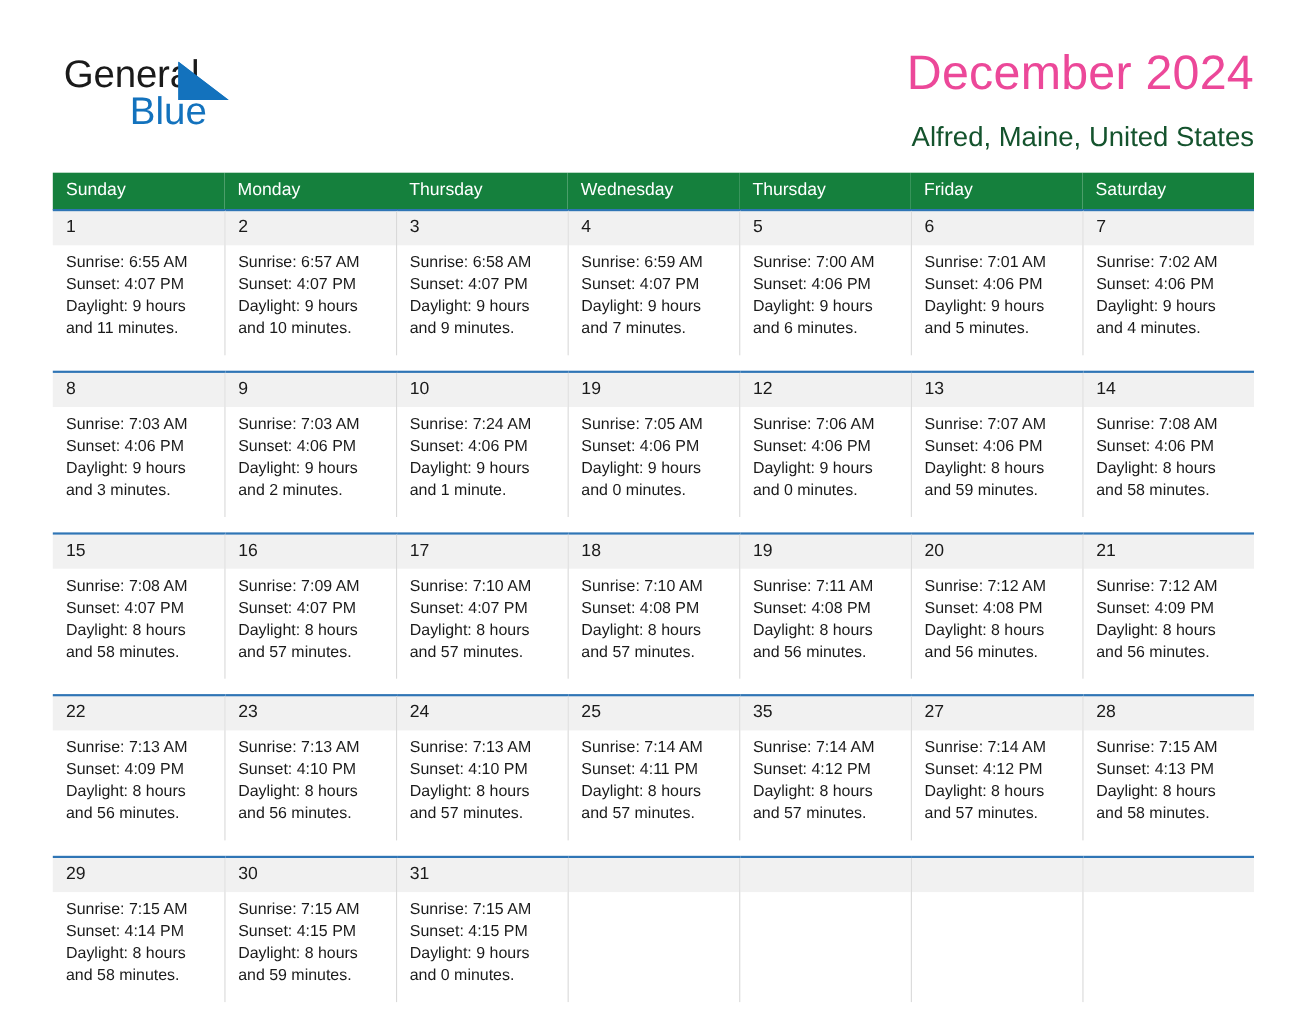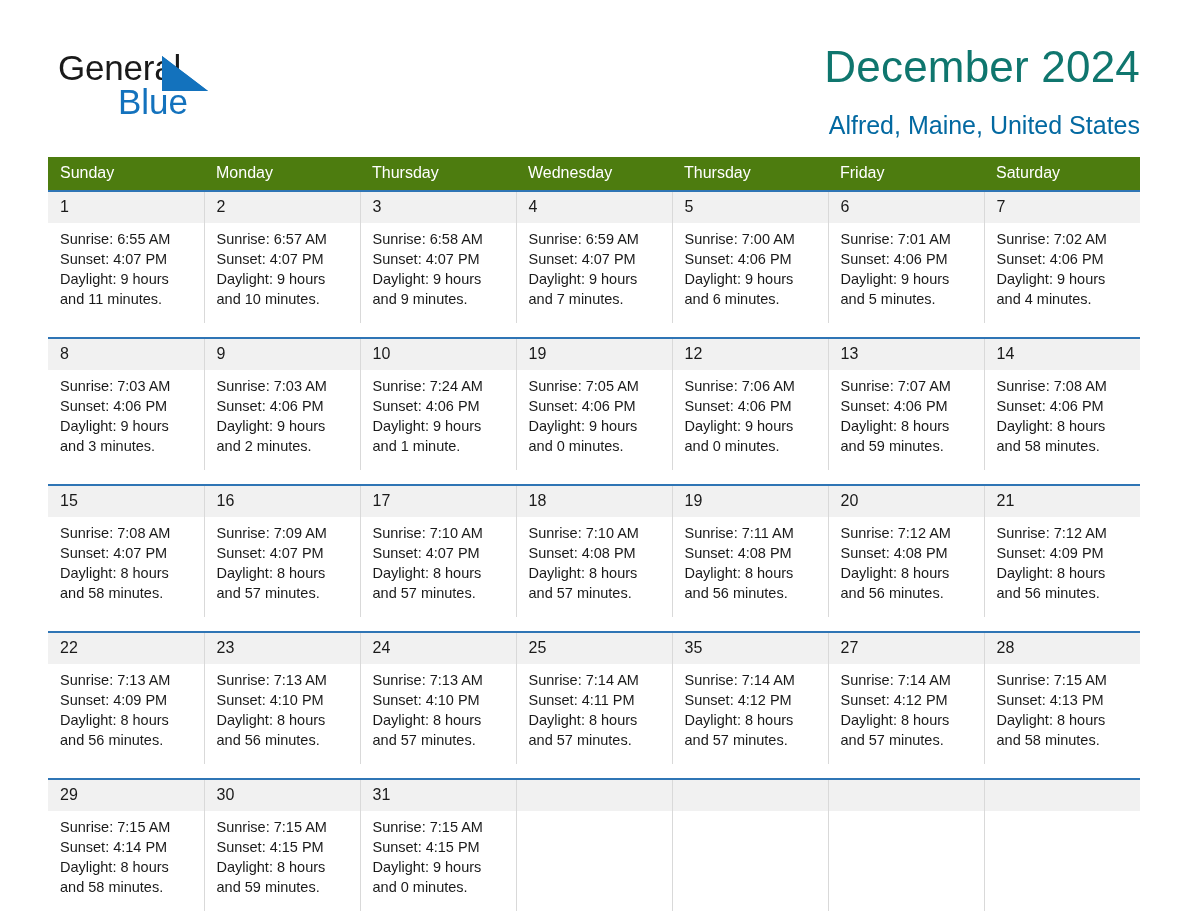--- a/index.html
+++ b/index.html
@@ -67,46 +67,46 @@
   .titles {
     position: absolute;
     right: 0;
     top: 0;
     text-align: right;
     width: 720px;
   }
   .month-title {
     font-size: 44px;
     line-height: 54px;
-    color: #0f766e;
+    color: #ec4899;
     font-weight: normal;
     margin: 0;
     letter-spacing: 0.2px;
   }
   .location-title {
     font-size: 25px;
     line-height: 34px;
-    color: #0369a1;
+    color: #14532d;
     font-weight: normal;
     margin: 14px 0 0 0;
   }
 
   
   .calendar {
     position: absolute;
     left: 48px;
     top: 157px;
     width: 1092px;
     border-collapse: collapse;
     table-layout: fixed;
   }
   .calendar col { width: 156px; }
 
   .calendar thead th {
-    background: #4d7c0f;
+    background: #15803d;
     color: #ffffff;
     font-size: 16px;
     font-weight: normal;
     text-align: left;
     padding: 7px 0 8px 12px;
     height: 18px;
     border: none;
   }
 
   .week-row > td {

